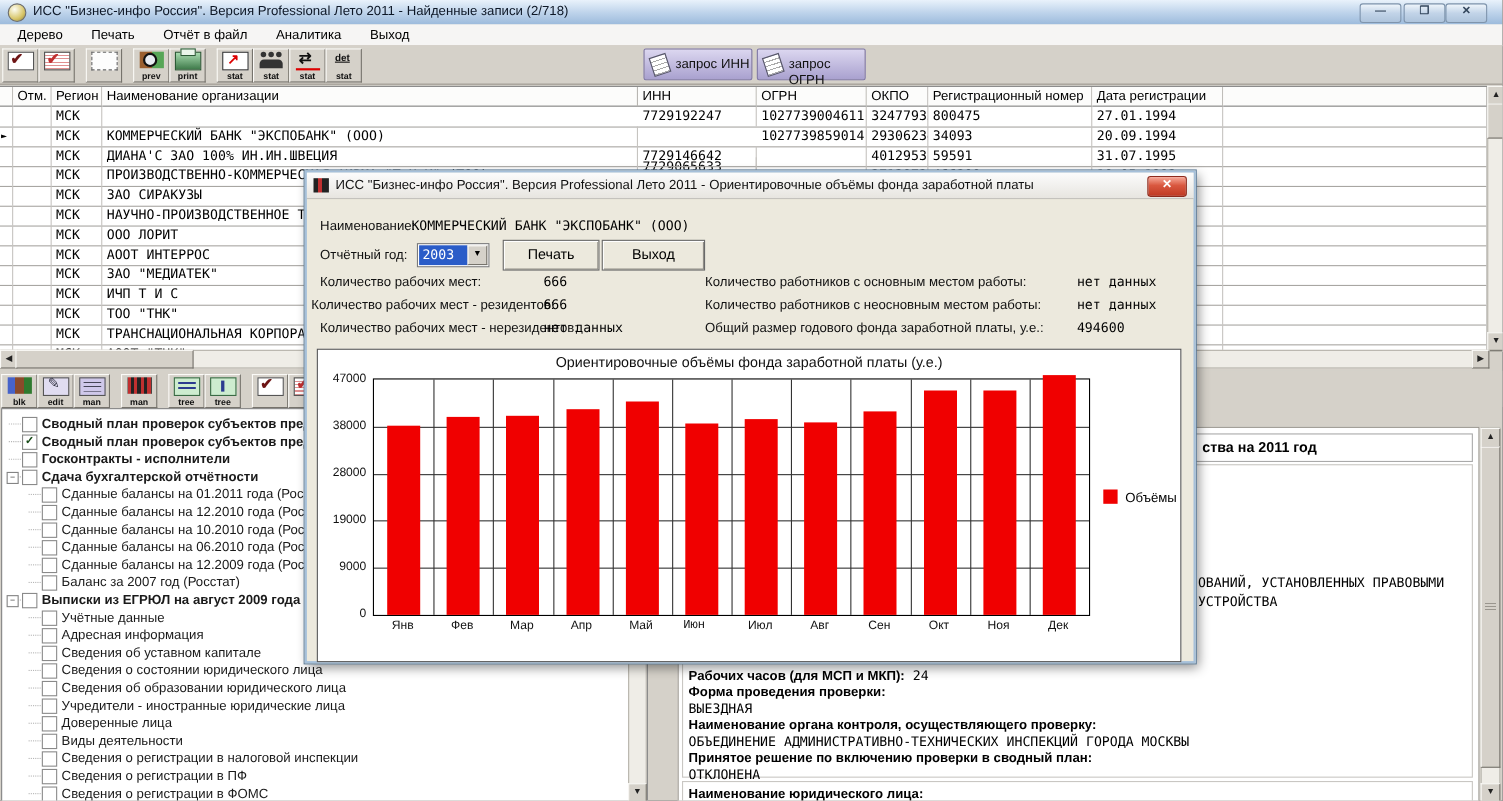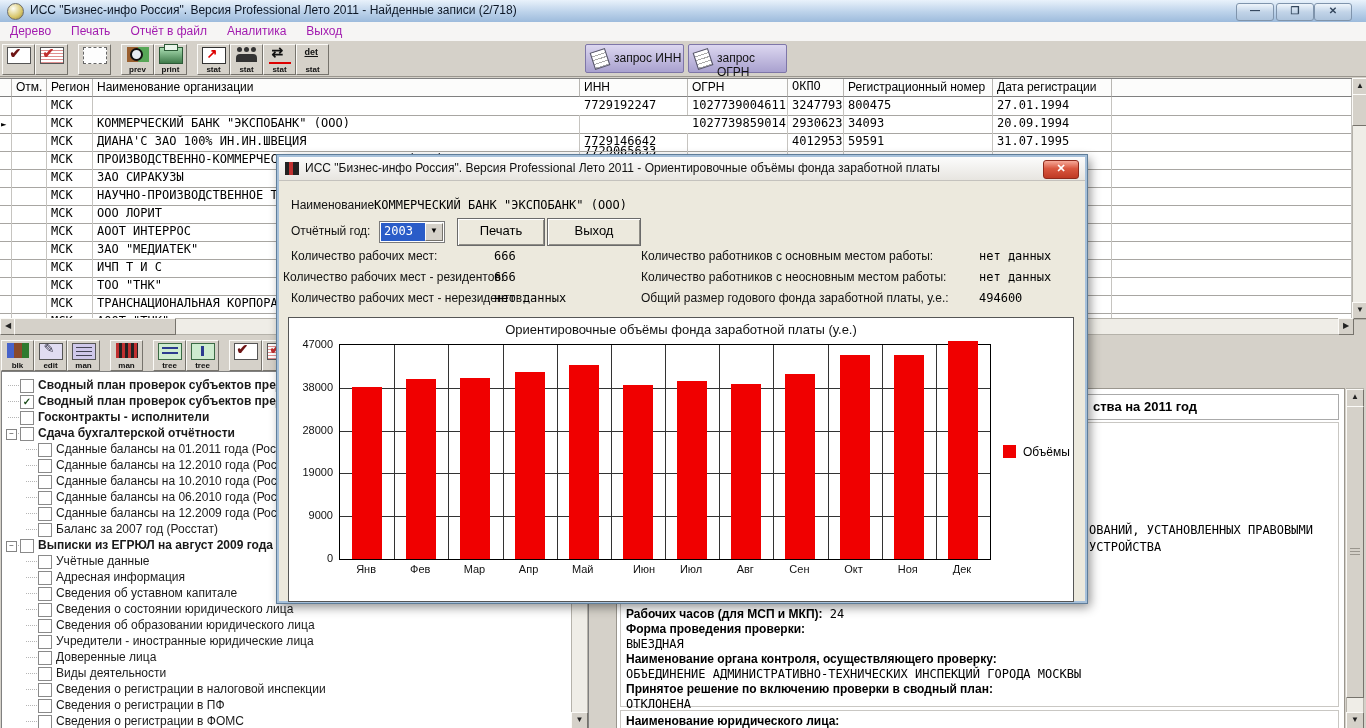--- a/index.html
+++ b/index.html
@@ -14,21 +14,21 @@
     background:radial-gradient(circle at 35% 30%,#fdfdf4,#d8c66a 60%,#8e7f3a);border:1px solid #6d6d6d;}
   #title-text{position:absolute;left:30px;top:3px;font-size:12px;color:#0d1726;}
   .win-btn{position:absolute;top:3px;width:36px;height:16px;border:1px solid #7f94ac;border-radius:3px;
     background:linear-gradient(#eff5fb,#c2d4e8 50%,#aec4dc);text-align:center;line-height:14px;
     font-size:10px;color:#33465c;font-weight:bold;}
   #btn-min{right:92px;} #btn-restore{right:52px;} #btn-close{right:14px;}
 
   
   #menubar{position:absolute;left:0;top:22px;width:1366px;height:19px;background:#f6f5f4;
     border-bottom:1px solid #d7d4cf;display:flex;align-items:center;}
-  .menu-item{padding:2px 10px 3px 10px;font-size:12px;color:#a21caf;}
+  .menu-item{padding:2px 10px 3px 16px;font-size:12px;color:#000000;}
 
   
   #toolbar{position:absolute;left:0;top:41px;width:1366px;height:35px;background:#d5d1c9;
     border-bottom:1px solid #9a968e;}
   .tb-btn{position:absolute;top:3px;width:31px;height:29px;background:#d5d1c9;
     border:1px solid;border-color:#fbfaf7 #76736c #76736c #fbfaf7;text-align:center;}
   .tb-label{position:absolute;left:0;right:0;bottom:0;font-size:8px;font-weight:bold;line-height:8px;color:#111;}
   .icon{position:relative;width:22px;height:15px;margin:2px auto 0;}
   .icon-doc-check{background:#fff;border:1px solid #555;}
   .icon-doc-check::after{content:"✔";position:absolute;left:2px;top:-3px;font-size:14px;color:#6e1414;font-weight:bold;}
@@ -214,21 +214,21 @@
     </div>
 
   <div id="table-wrap">
     <div id="table-header">
         <div class="th" style="left: 0px; width: 12px; top: 0px;"></div>
         <div class="th" style="left: 12px; width: 35px; top: 0px;">Отм.</div>
         <div class="th" style="left: 47px; width: 46px; top: 0px;">Регион</div>
         <div class="th" style="left: 93px; width: 487px; top: 0px;">Наименование организации</div>
         <div class="th" style="left: 580px; width: 108px; top: 0px;">ИНН</div>
         <div class="th" style="left: 688px; width: 100px; top: 0px;">ОГРН</div>
-        <div class="th" style="left: 788px; width: 56px; top: 0px; font-family: Liberation Mono, monospace;">ОКПО</div>
+        <div class="th" style="left: 788px; width: 56px; top: 0px;">ОКПО</div>
         <div class="th" style="left: 844px; width: 149px; top: 0px;">Регистрационный номер</div>
         <div class="th" style="left: 993px; width: 119px; top: 0px;">Дата регистрации</div>
         <div class="th" style="left: 1112px; width: 240px; top: 0px;"></div>
       </div>
     <div id="table-body">
         <div class="tr" style="top: 18px;">
           <div class="td row-marker" style="left: 0px; width: 12px; top: 0px;"></div>
           <div class="td" style="left: 12px; width: 35px; top: 0px;"></div>
           <div class="td" style="left: 47px; width: 46px; top: 0px;">МСК</div>
           <div class="td" style="left: 580px; width: 108px; top: 0px;">7729192247</div>
@@ -648,21 +648,21 @@
           <div class="ytick" style="left: 4px; top: 148.4px;">19000</div>
           <div class="ytick" style="left: 4px; top: 191.2px;">9000</div>
           <div class="ytick" style="left: 4px; top: 234px;">0</div>
         </div>
       <div id="xticks">
           <div class="xtick" style="left: 50px; width: 54.1667px; top: 245px;">Янв</div>
           <div class="xtick" style="left: 104.167px; width: 54.1667px; top: 245px;">Фев</div>
           <div class="xtick" style="left: 158.333px; width: 54.1667px; top: 245px;">Мар</div>
           <div class="xtick" style="left: 212.5px; width: 54.1667px; top: 245px;">Апр</div>
           <div class="xtick" style="left: 266.667px; width: 54.1667px; top: 245px;">Май</div>
-          <div class="xtick" style="left: 328px; width: 54.1667px; top: 245px;">Июн</div>
+          <div class="xtick" style="left: 315px; width: 54.1667px; top: 245px; font-family: Liberation Mono, monospace;">Июн</div>
           <div class="xtick" style="left: 375px; width: 54.1667px; top: 245px;">Июл</div>
           <div class="xtick" style="left: 429.167px; width: 54.1667px; top: 245px;">Авг</div>
           <div class="xtick" style="left: 483.333px; width: 54.1667px; top: 245px;">Сен</div>
           <div class="xtick" style="left: 537.5px; width: 54.1667px; top: 245px;">Окт</div>
           <div class="xtick" style="left: 591.667px; width: 54.1667px; top: 245px;">Ноя</div>
           <div class="xtick" style="left: 645.833px; width: 54.1667px; top: 245px;">Дек</div>
         </div>
       <div id="legend">
         <span class="swatch"></span>
         <span class="ltext">Объёмы</span>

